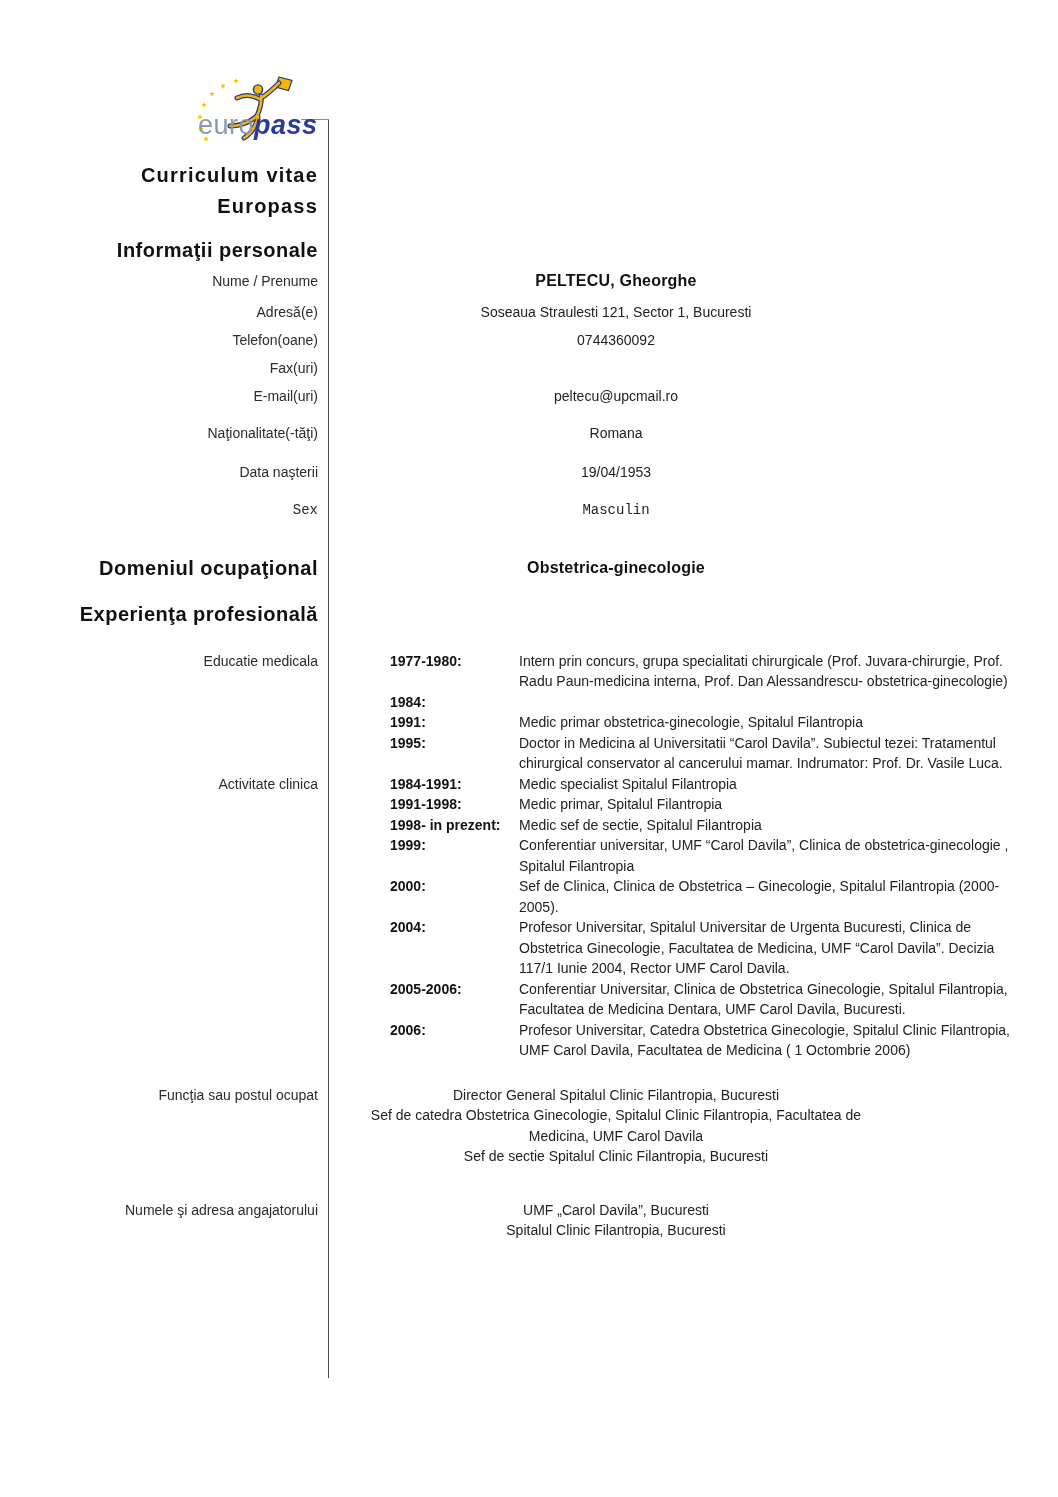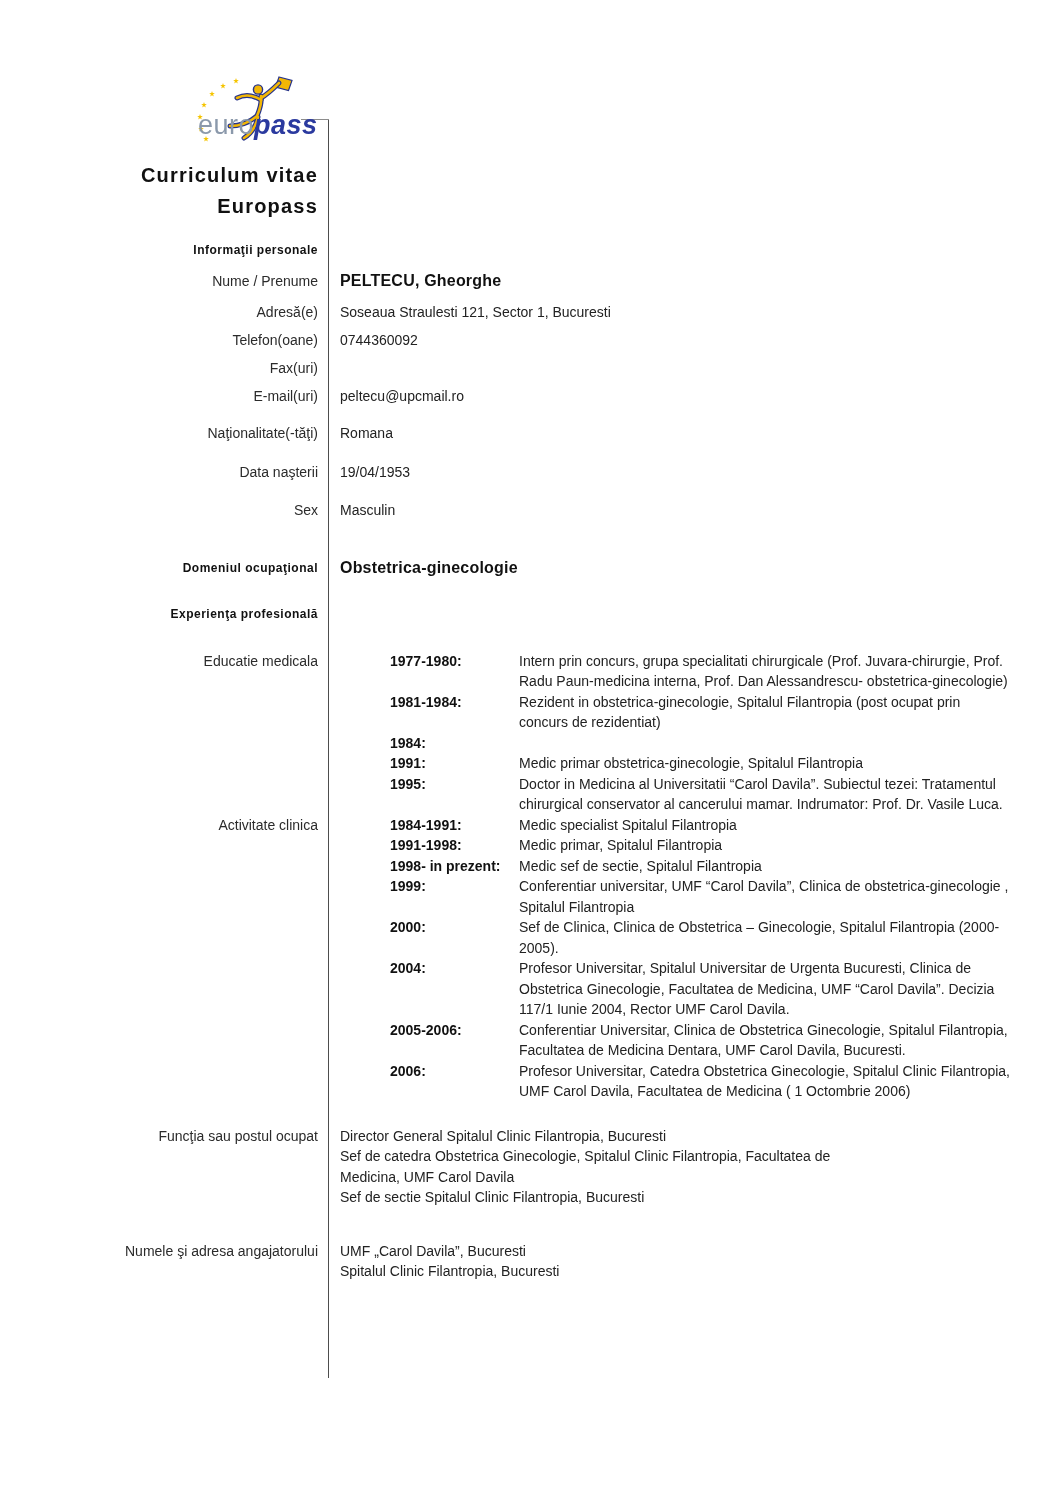--- a/index.html
+++ b/index.html
@@ -19,32 +19,32 @@
   .logo-euro { color:var(--euro,#8b99ab); }
   .logo-pass { color:var(--pass,#2b3a9f); font-weight:bold; font-style:italic; }
   .star { fill:var(--star,#f5c400); }
   .limb-under { stroke:var(--navy,#27348b); stroke-width:5; fill:none; stroke-linecap:round; }
   .limb-over  { stroke:var(--gold,#f2b705); stroke-width:2.6; fill:none; stroke-linecap:round; }
 
   
   .content { position:absolute; left:0; top:160px; width:938px; }
   .row { display:flex; align-items:flex-start; }
   .label-col { flex:0 0 328px; width:328px; text-align:right; padding-right:10px; color:#2b2b2b; }
-  .value-col { flex:1 1 auto; padding-left:12px; padding-right:46px; }
+  .value-col { flex:1 1 auto; padding-left:12px; padding-right:46px;text-align:center; }
 
   .doc-title { font-size:20px; font-weight:bold; line-height:31px; letter-spacing:1.2px; color:#111; }
-  .section-heading { font-size:12px; font-weight:bold; letter-spacing:.5px; line-height:20.5px; color:#111; }
+  .section-heading { font-size:20px; font-weight:bold; letter-spacing:.5px; line-height:20.5px; color:#111; }
 
   .info-heading-row { margin-top:18px; }
   #personal-fields { margin-top:10px; }
   .pf-row { height:28px; }
   .pf-row.pf-2 { margin-top:3px; }
   .pf-row.pf-6 { margin-top:9px; }
   .pf-row.pf-7 { margin-top:11px; }
-  .pf-row.pf-8 { margin-top:10px; }
+  .pf-row.pf-8 { margin-top:10px;font-family:Liberation Mono, monospace; }
   .value-strong { font-weight:bold; font-size:16px; letter-spacing:.2px; color:#111; }
 
   .domain-row { margin-top:30px; }
   .domain-value { font-weight:bold; font-size:16px; letter-spacing:.2px; color:#111; }
   .exp-heading-row { margin-top:26px; }
   #experience-groups { margin-top:26px; }
 
   .exp-entries { flex:1 1 auto; padding-left:62px; }
   .exp-entry { display:flex; align-items:flex-start; }
   .exp-period { flex:0 0 129px; width:129px; font-weight:bold; color:#111; }
@@ -161,24 +161,20 @@
 
     <div id="experience-groups">
         <div class="row exp-group">
           <div class="label-col exp-label">Educatie medicala</div>
           <div class="exp-entries">
             <div class="exp-entry">
               <div class="exp-period">1977-1980:</div>
               <div class="exp-text">Intern prin concurs, grupa specialitati chirurgicale (Prof. Juvara-chirurgie, Prof. Radu Paun-medicina interna, Prof. Dan Alessandrescu- obstetrica-ginecologie)</div>
             </div>
             <div class="exp-entry">
-              <div class="exp-period">1981-1984:</div>
-              <div class="exp-text">Rezident in obstetrica-ginecologie, Spitalul Filantropia (post ocupat prin concurs de rezidentiat)</div>
-            </div>
-            <div class="exp-entry">
               <div class="exp-period">1984:</div>
             </div>
             <div class="exp-entry">
               <div class="exp-period">1991:</div>
               <div class="exp-text">Medic primar obstetrica-ginecologie, Spitalul Filantropia</div>
             </div>
             <div class="exp-entry">
               <div class="exp-period">1995:</div>
               <div class="exp-text">Doctor in Medicina al Universitatii “Carol Davila”. Subiectul tezei: Tratamentul chirurgical conservator al cancerului mamar. Indrumator: Prof. Dr. Vasile Luca.</div>
             </div>

